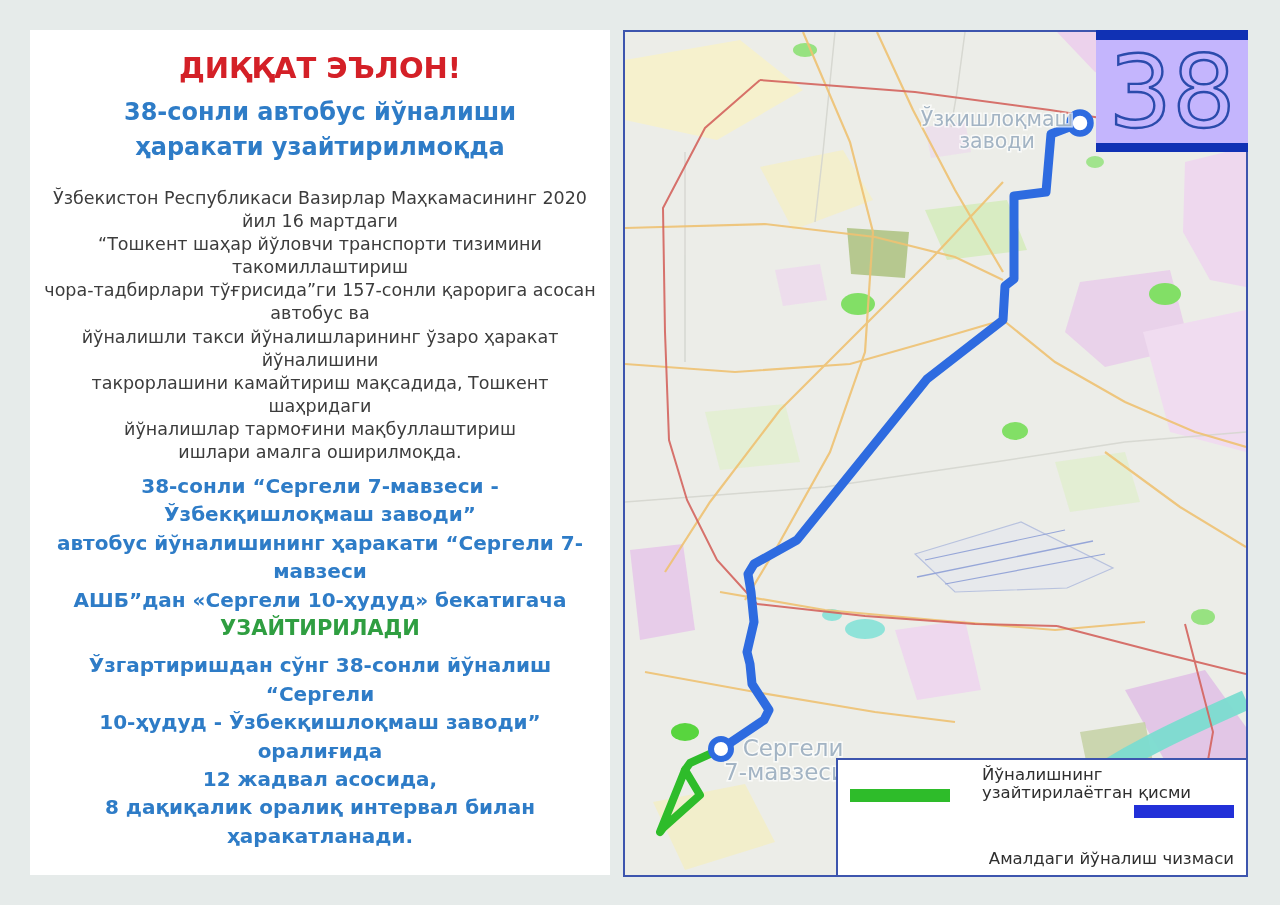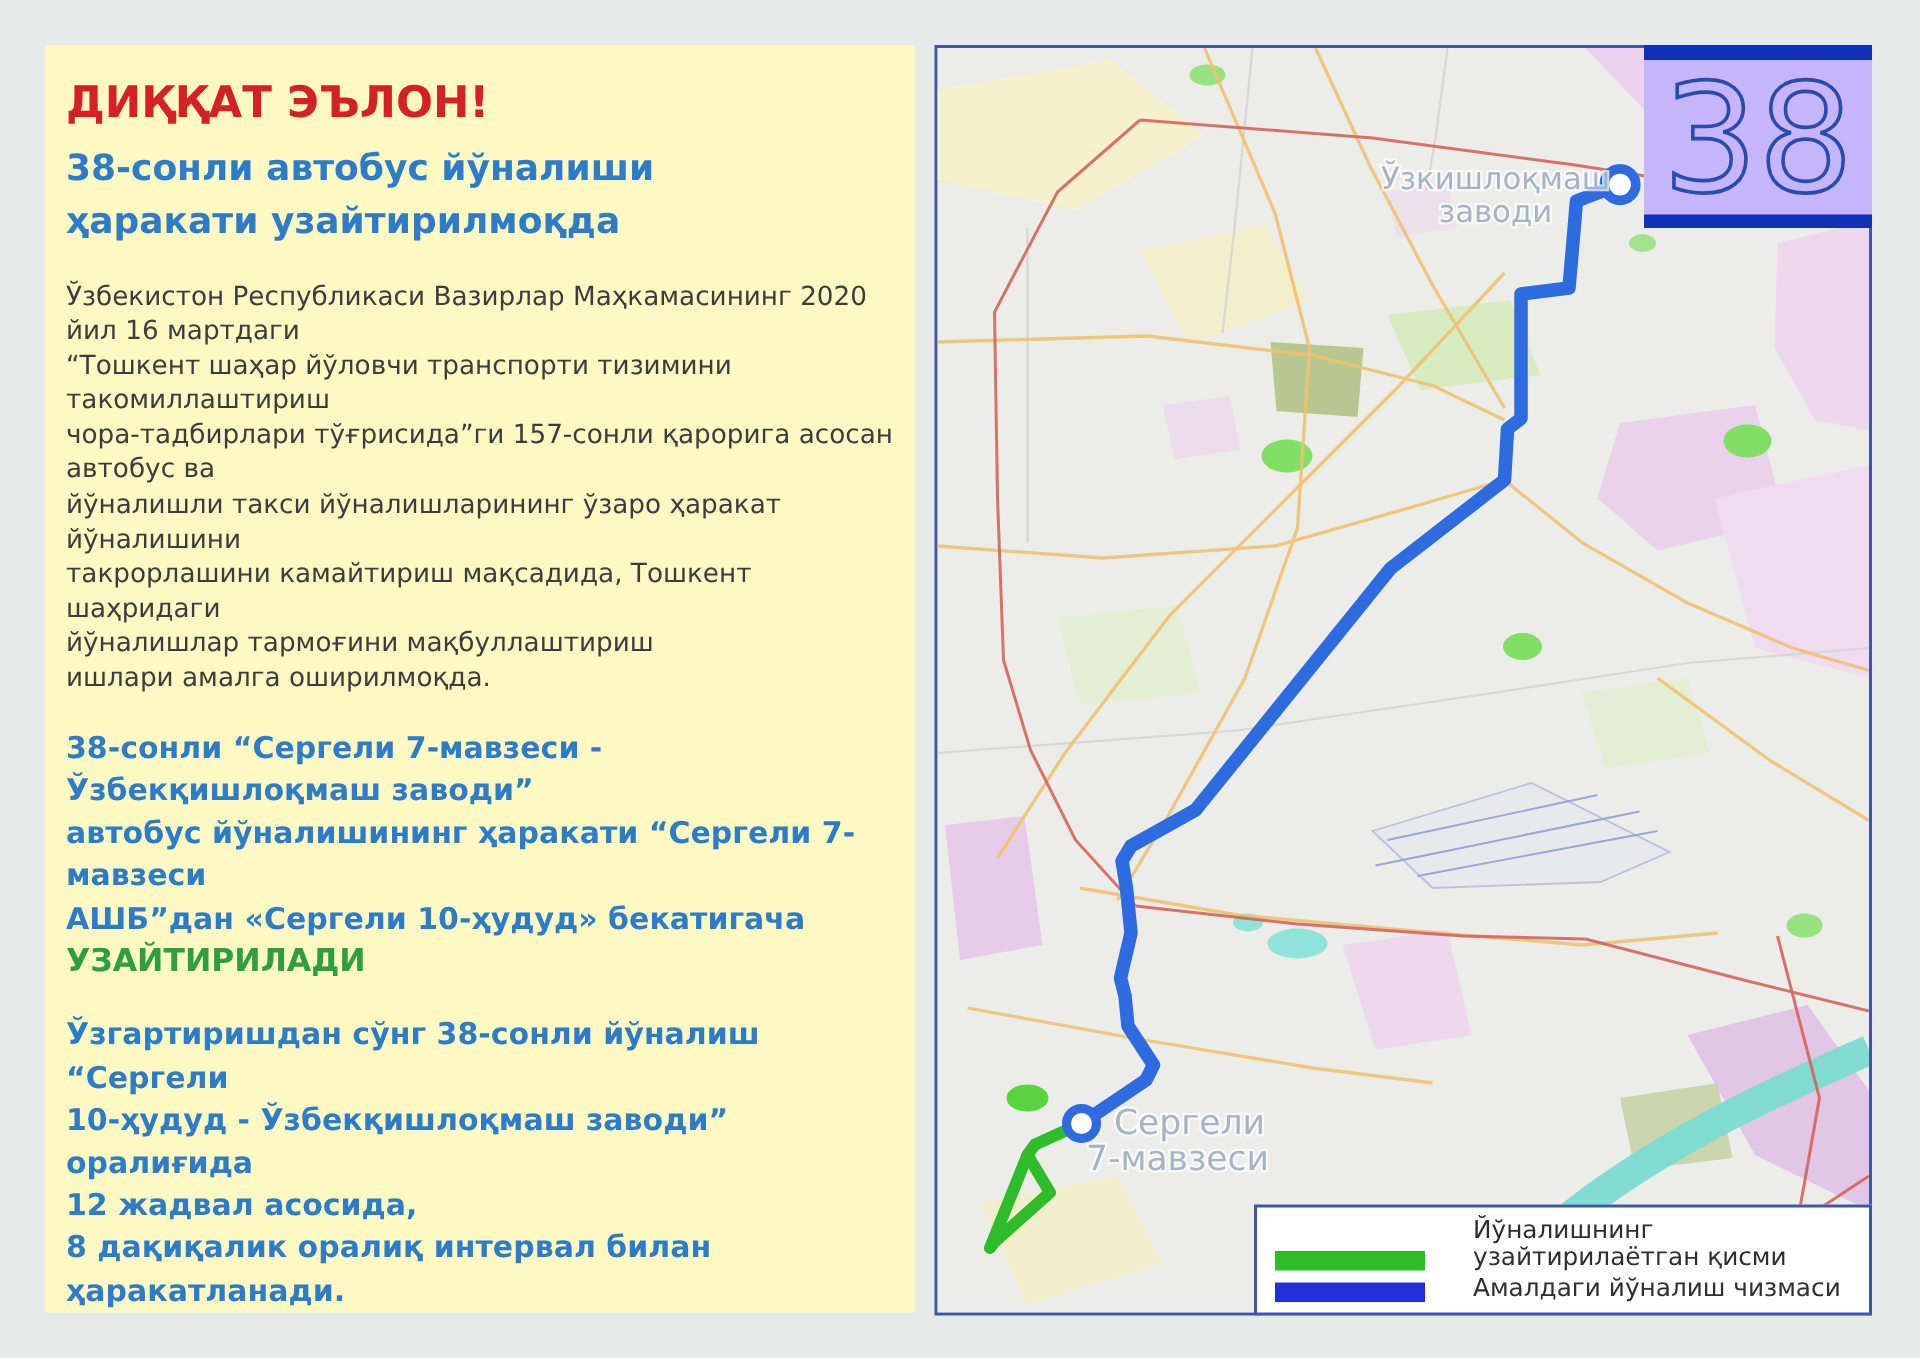--- a/index.html
+++ b/index.html
@@ -16,42 +16,42 @@
   *{margin:0;padding:0;box-sizing:border-box;}
   html,body{width:1280px;height:905px;}
   body{
     background:#e6ebea;
     font-family:"DejaVu Sans", sans-serif;
     position:relative;
     overflow:hidden;
   }
   .panel-left{
     position:absolute;left:30px;top:30px;width:580px;height:845px;
-    background:#fef9c3;
+    background:#ffffff;
     padding:22px 14px 0 14px;
-    text-align:left;
+    text-align:center;
   }
   .title-red{
     color:var(--accent-red);font-size:29px;font-weight:bold;line-height:1.15;
     margin-bottom:10px;
   }
   .title-blue{
     color:var(--accent-blue);font-size:24px;font-weight:bold;line-height:1.45;
     white-space:pre-line;
   }
   .para-dark{
     color:var(--body-ink);font-size:17.5px;line-height:1.32;margin-top:22px;
     white-space:pre-line;
   }
   .date-line{
     color:var(--accent-blue);font-size:24px;font-weight:bold;margin-top:24px;
   }
   .para-blue{
     color:var(--accent-blue);font-size:20px;font-weight:bold;line-height:1.42;
-    margin-top:20px;white-space:pre-line;
+    margin-top:8px;white-space:pre-line;
   }
   .highlight-green{
     color:var(--accent-green);font-size:21px;font-weight:bold;line-height:1.4;
   }
   .panel-map{
     position:absolute;left:623px;top:30px;width:625px;height:847px;
     border:2px solid var(--map-border);
     background:#ecede8;
   }
   .map-svg{position:absolute;left:0;top:0;}
@@ -61,21 +61,21 @@
     border-top:10px solid var(--box-blue);
     border-bottom:9px solid var(--box-blue);
     display:flex;align-items:center;justify-content:center;
   }
   .legend{
     position:absolute;right:-2px;bottom:-2px;width:412px;
     background:#ffffff;border:2px solid var(--map-border);
     padding:6px 12px 7px 12px;
   }
   .legend-row{display:flex;align-items:flex-end;gap:32px;}
-  .legend-row + .legend-row{margin-top:3px;}
+  .legend-row + .legend-row{margin-top:3px;flex-direction:column;}
   .swatch{width:100px;height:13px;flex:0 0 auto;}
   .swatch-green{background:var(--route-green);}
   .swatch-blue{background:var(--legend-blue);}
   .legend-label{color:#2f2f2f;font-size:16.5px;line-height:1.1;}
   .map-label{
     fill:#a3b4c4;
     paint-order:stroke;
     stroke:rgba(255,255,255,0.7);
     stroke-width:3px;
     font-family:"DejaVu Sans", sans-serif;

